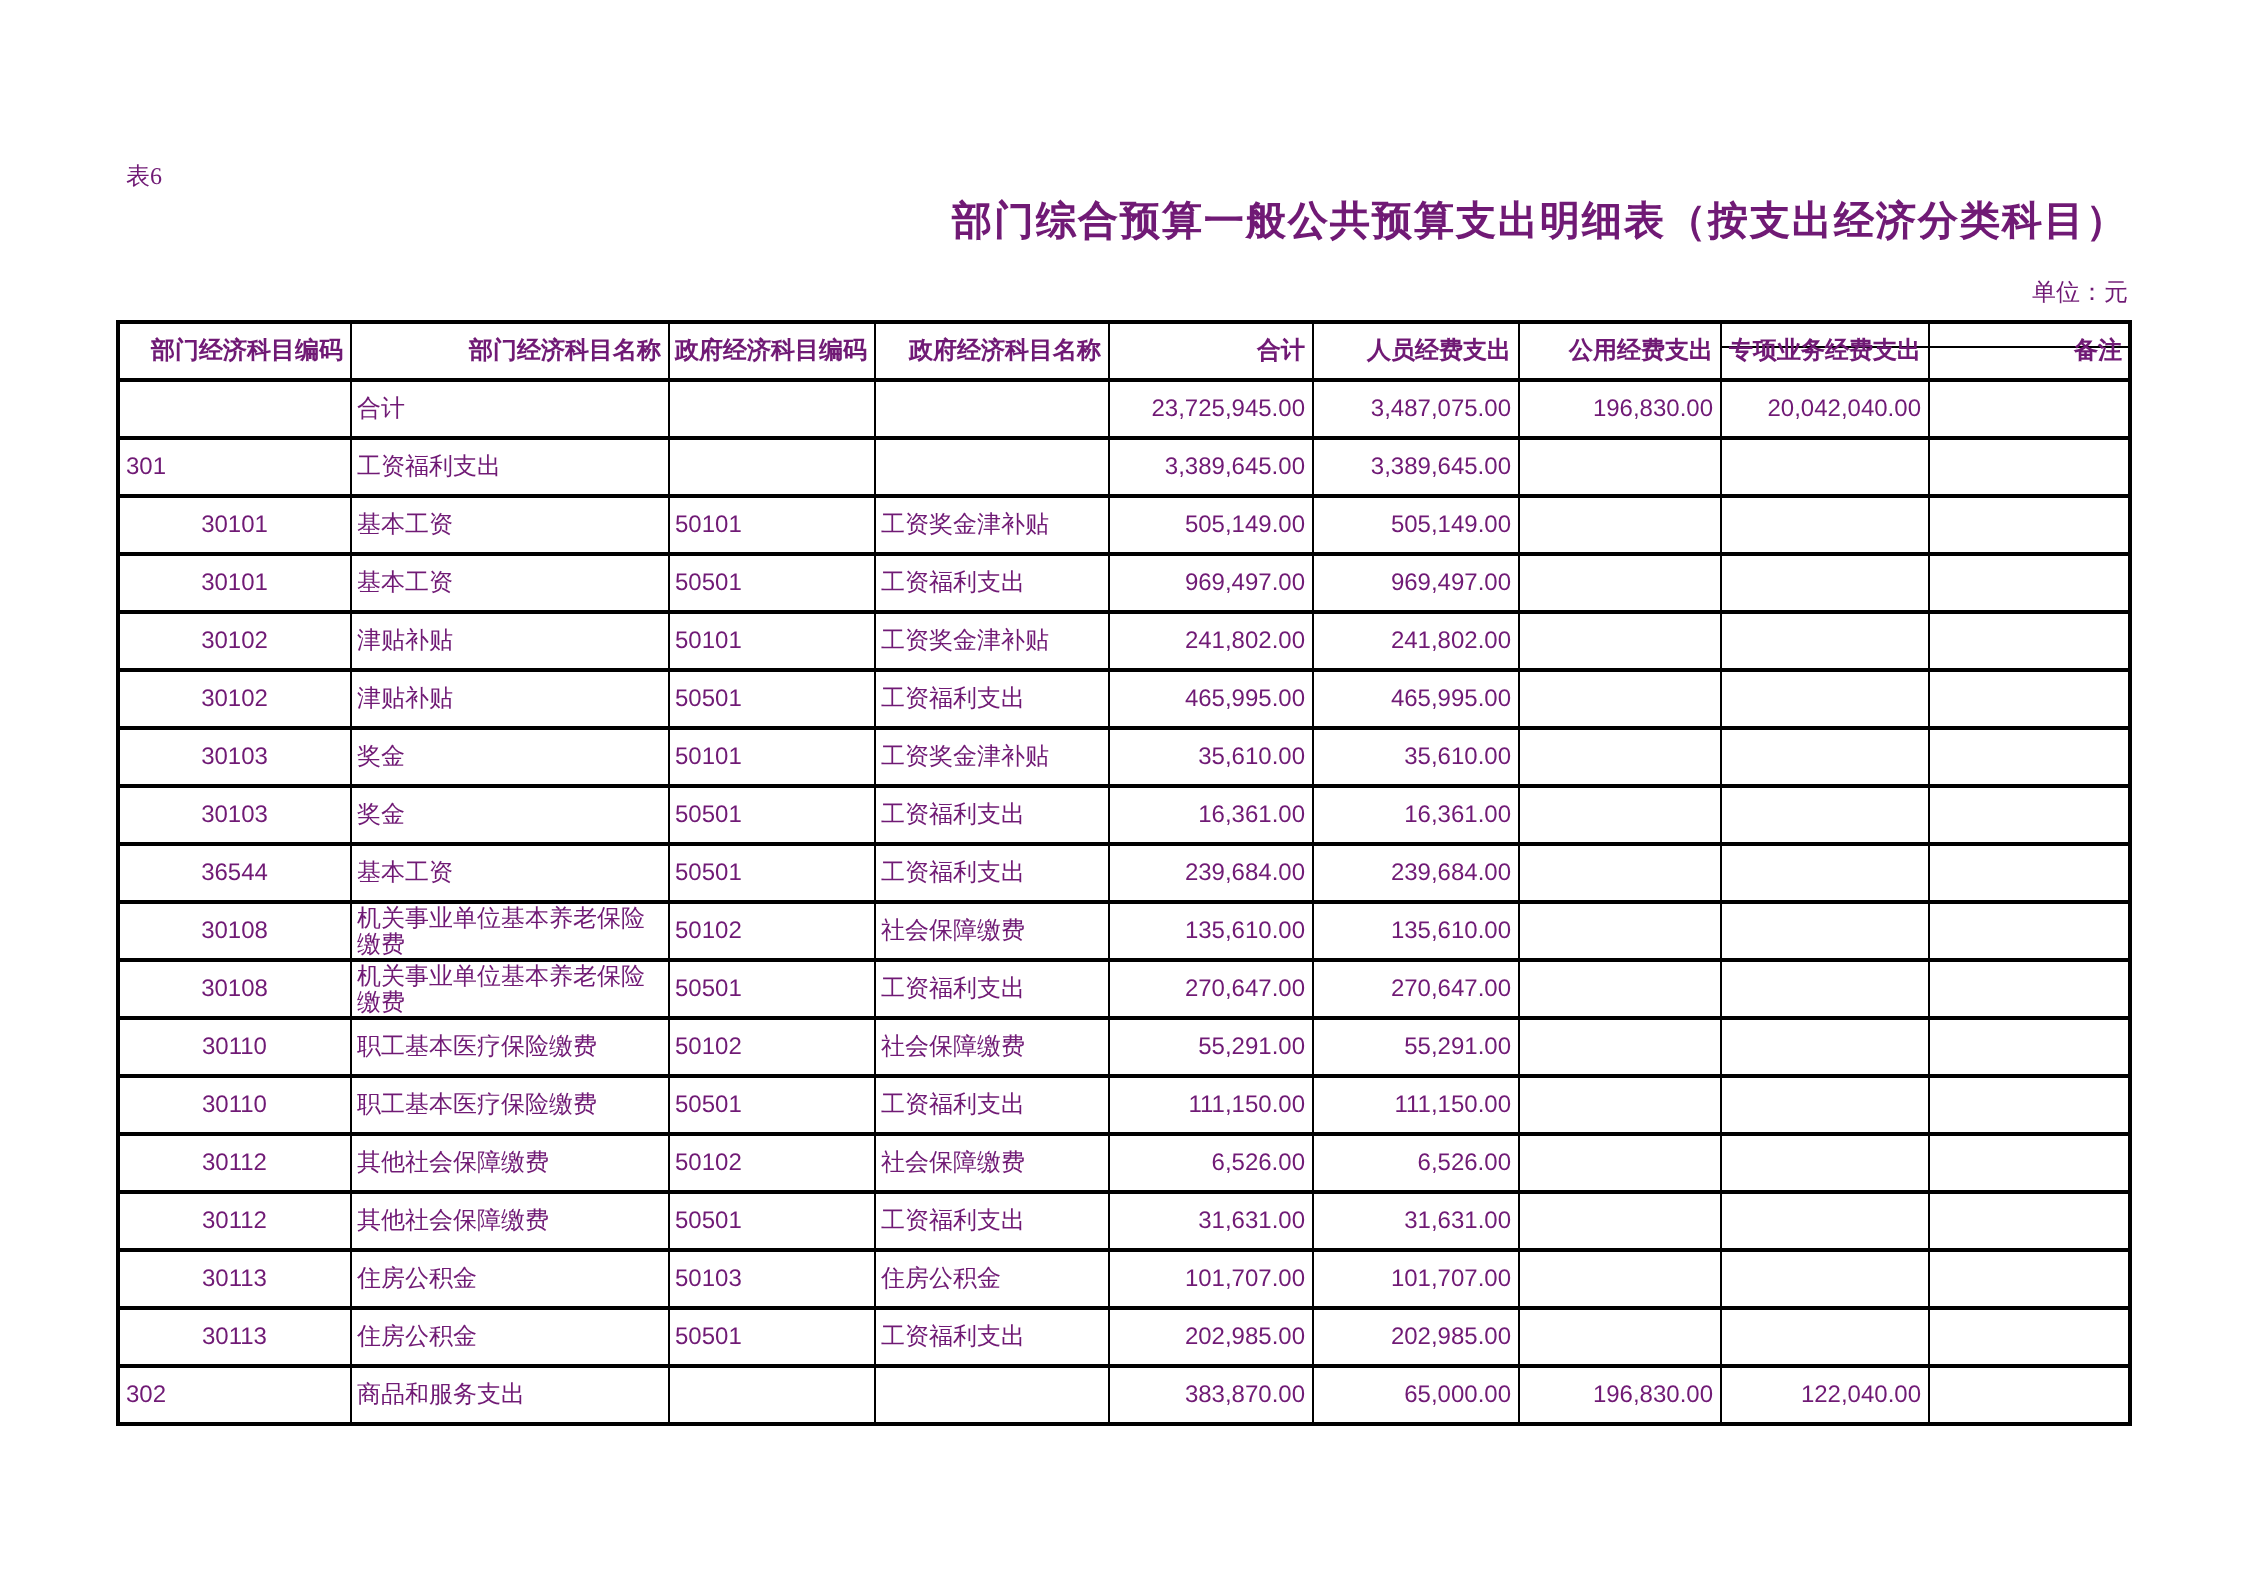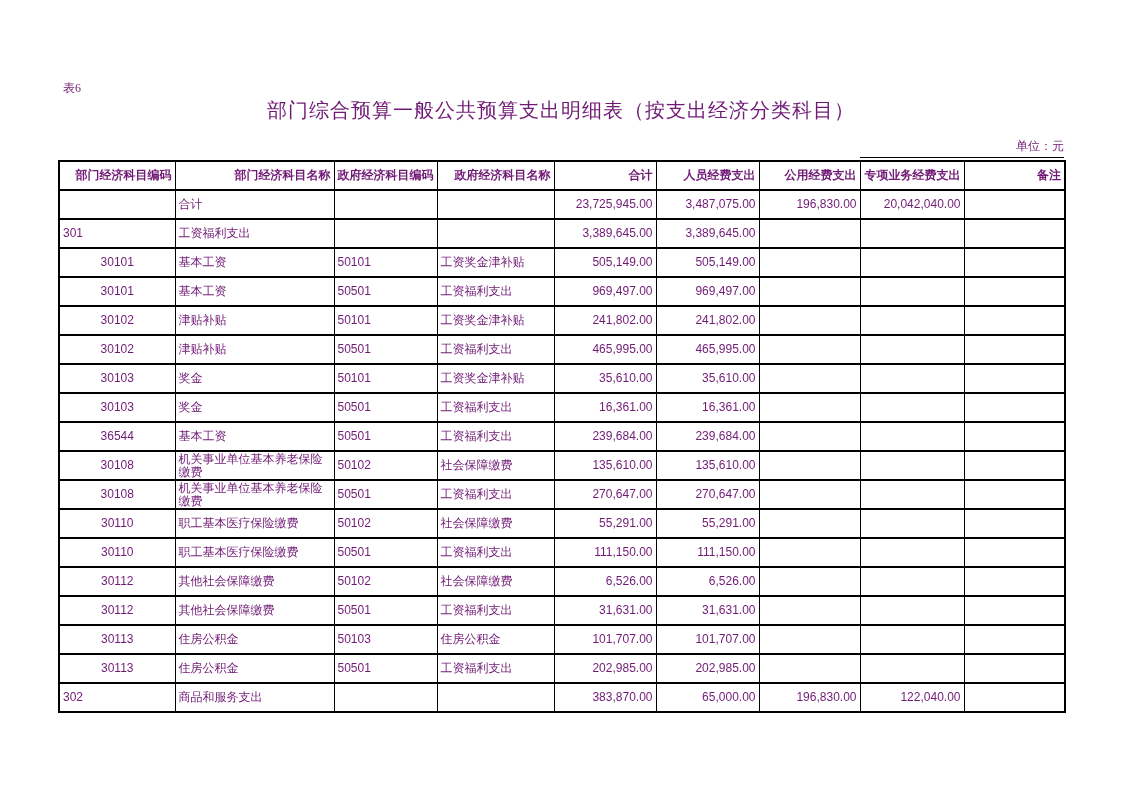--- a/index.html
+++ b/index.html
@@ -21,35 +21,35 @@
     left: 63px;
     top: 80px;
     font-size: 12px;
     font-family: "Liberation Serif", "DejaVu Serif", serif;
   }
   .doc-title {
     position: absolute;
     left: 58px;
     top: 97px;
     width: 1006px;
-    text-align: center;
+    text-align: right;
     font-size: 20px;
-    font-weight: normal;
+    font-weight: bold;
     letter-spacing: 1px;
     font-family: "Liberation Sans", "DejaVu Sans", sans-serif;
   }
   .unit-note {
     position: absolute;
     left: 860px;
     top: 138px;
     width: 204px;
     text-align: right;
     font-size: 12px;
     border-bottom: 1px solid #000;
-    padding-bottom: 2px;
+    padding-bottom: 18px;
     font-family: "Liberation Serif", "DejaVu Serif", serif;
   }
   table.budget {
     position: absolute;
     left: 58px;
     top: 160px;
     border-collapse: collapse;
     table-layout: fixed;
     width: 1006px;
     border: 2px solid #000;

